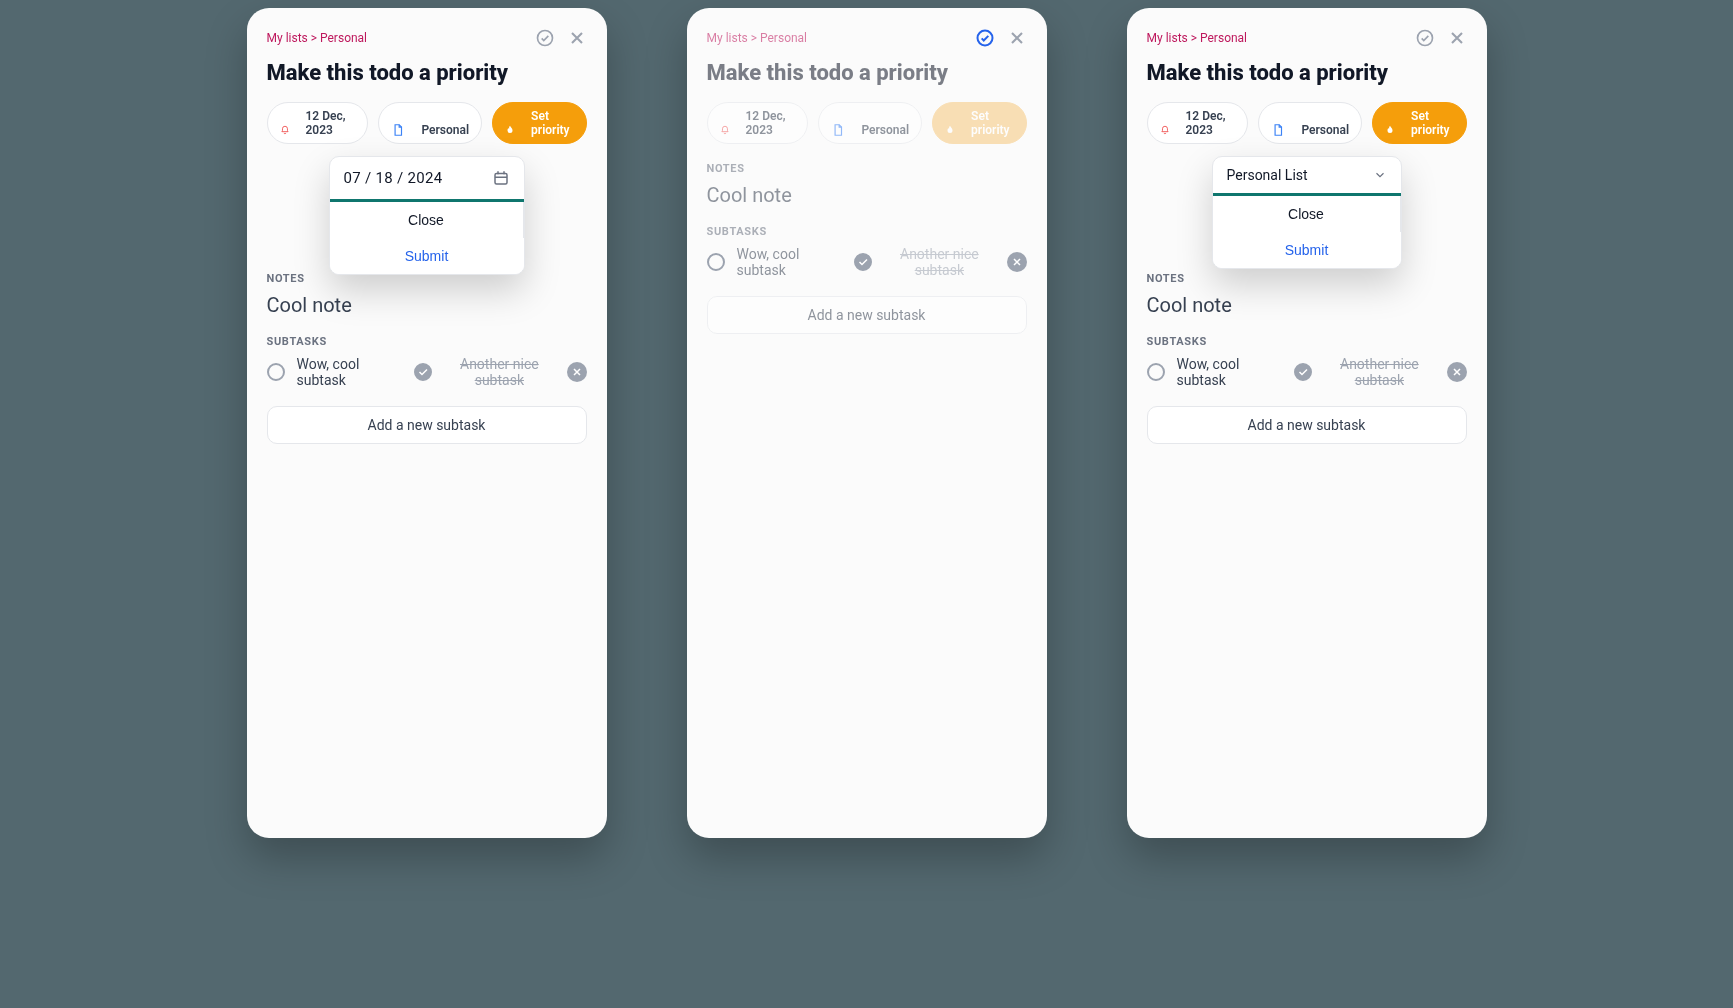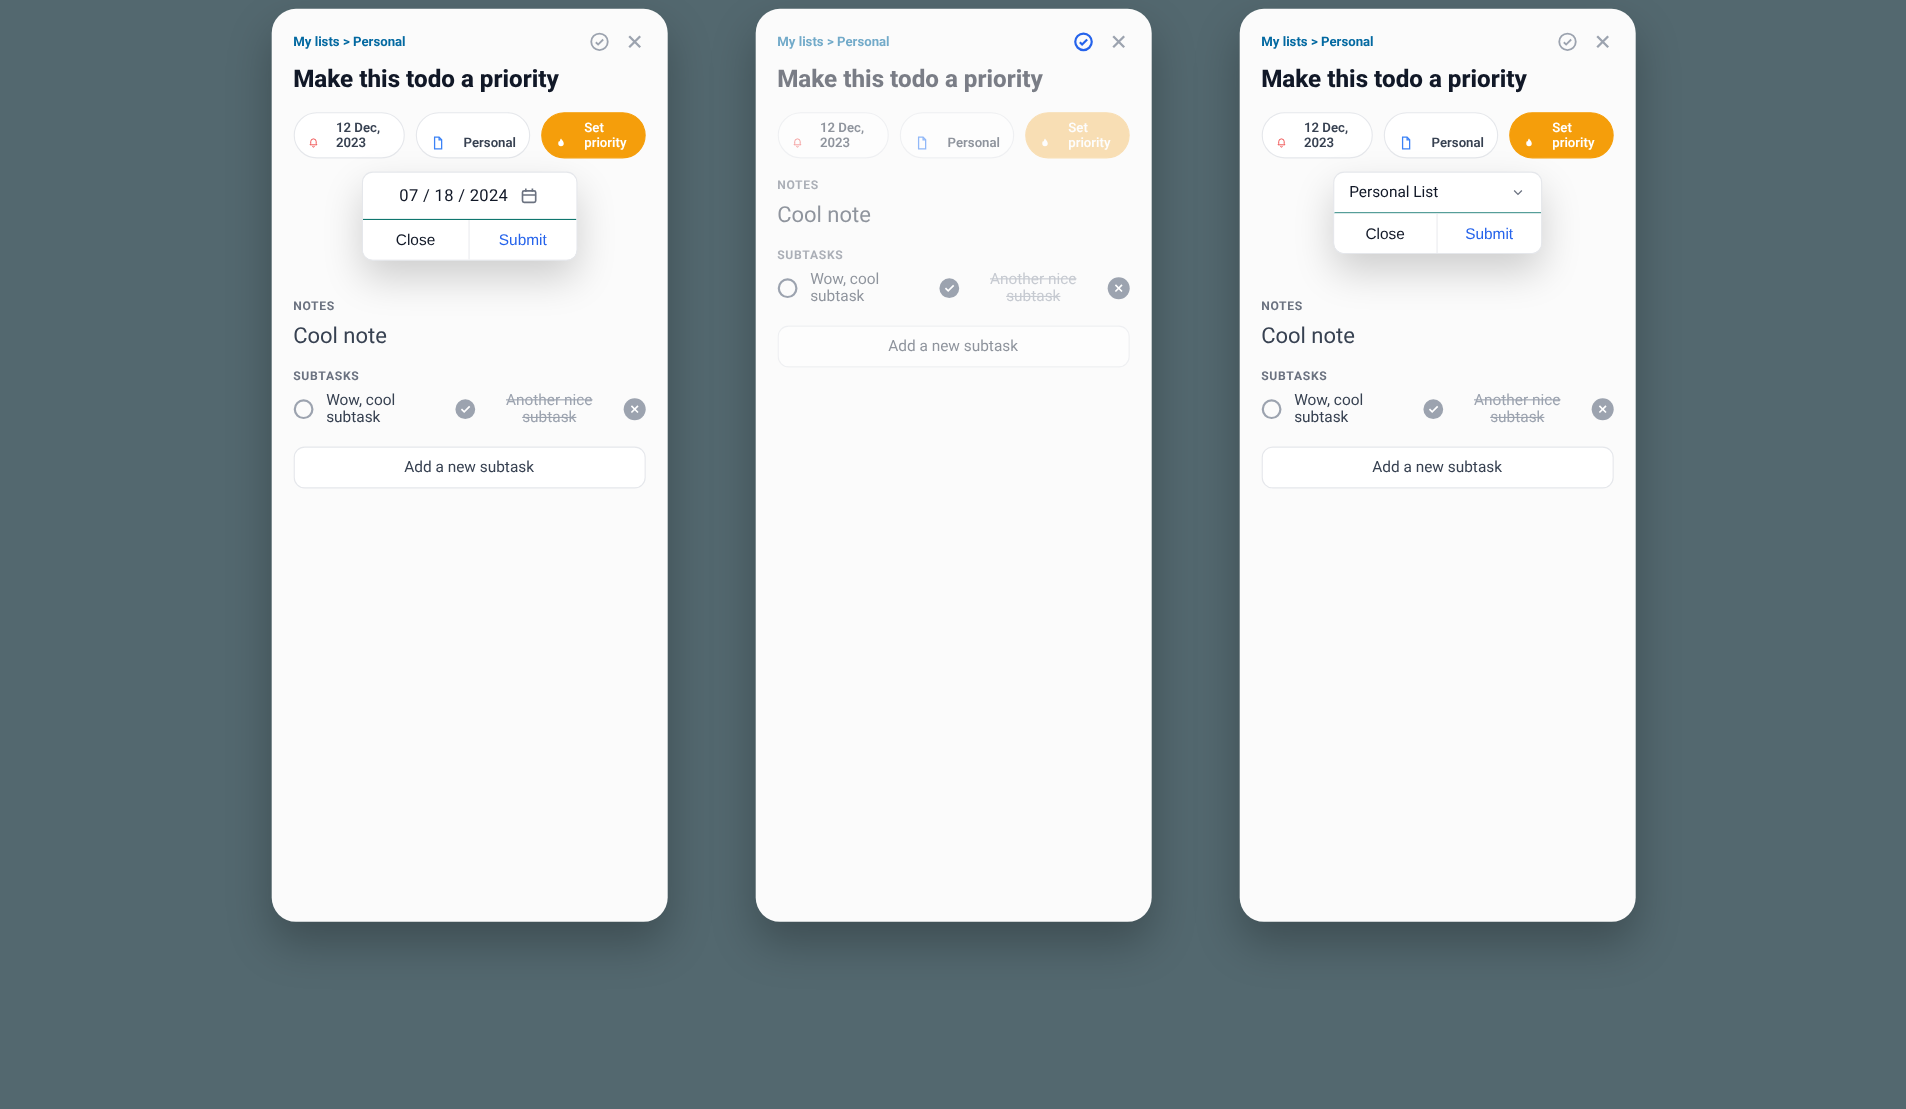--- a/index.html
+++ b/index.html
@@ -1,20 +1,20 @@
 <!DOCTYPE html>
 <html><head>
 <meta charset="utf-8">
 <style>
   html,body{margin:0;padding:0;width:1733px;height:1008px;background:#53686f;font-family:-apple-system,BlinkMacSystemFont,"Segoe UI",Roboto,Helvetica,Arial,sans-serif;}
   *{box-sizing:border-box;}
   .stage{display:flex;gap:80px;justify-content:center;padding-top:8px;}
   .card{width:360px;height:830px;background:#fbfbfb;border-radius:22px;padding:20px;position:relative;box-shadow:0 20px 40px rgba(0,0,0,.25);}
   .card-top{display:flex;align-items:center;justify-content:space-between;margin-bottom:12px;}
-  .breadcrumb{font-size:12px;font-weight:700;color:#0369a1;cursor:pointer;}
+  .breadcrumb{font-size:12px;font-weight:400;color:#be185d;cursor:pointer;}
   .top-actions{display:flex;align-items:center;gap:12px;}
   .icon-btn{width:20px;height:20px;display:flex;align-items:center;justify-content:center;cursor:pointer;color:#9ca3af;}
   .icon-btn svg{width:20px;height:20px;}
   .title{font-size:22px;font-weight:800;color:#111827;margin:0 0 16px 0;line-height:1.2;}
   .chips{display:flex;gap:10px;margin-bottom:18px;}
   .chip{display:flex;align-items:flex-end;gap:16px;padding:6px 12px;border-radius:999px;font-size:12px;font-weight:600;border:1px solid #e5e7eb;background:#fff;cursor:pointer;color:#374151;}
   .chip svg{width:14px;height:14px;}
   .chip.date svg{color:#ef4444;}
   .chip.list svg{color:#3b82f6;}
   .chip.priority{background:#f59e0b;color:#fff;border-color:#f59e0b;}
@@ -25,24 +25,24 @@
   .subtask{display:flex;align-items:center;gap:12px;}
   .check{width:18px;height:18px;border-radius:50%;border:2px solid #9ca3af;flex:none;cursor:pointer;display:flex;align-items:center;justify-content:center;}
   .check.done{background:#9ca3af;border-color:#9ca3af;}
   .check.done svg{width:12px;height:12px;color:#fff;}
   .subtask-text{font-size:14px;color:#374151;flex:1;}
   .subtask.completed .subtask-text{text-decoration:line-through;color:#9ca3af;text-align:center;}
   .subtask .remove{width:20px;height:20px;border-radius:50%;background:#9ca3af;color:#fff;display:flex;align-items:center;justify-content:center;cursor:pointer;flex:none;}
   .subtask .remove svg{width:12px;height:12px;}
   .add-subtask{margin-top:18px;border:1px solid #e5e7eb;border-radius:10px;padding:10px 12px;font-size:14px;color:#374151;text-align:center;background:#fff;cursor:text;}
   .popover{position:absolute;left:50%;transform:translateX(-50%);background:#fff;border:1px solid #e5e7eb;border-radius:10px;box-shadow:0 16px 36px rgba(0,0,0,.18);overflow:hidden;z-index:5;}
-  .popover .pop-body{padding:12px 14px;display:flex;align-items:center;justify-content:center;gap:10px;}
+  .popover .pop-body{padding:12px 14px;display:flex;align-items:center;justify-content:space-between;gap:10px;}
   .date-text{font-size:15px;color:#111827;letter-spacing:.02em;}
   .cal-icon{color:#6b7280;width:18px;height:18px;}
-  .pop-actions{display:flex;border-top:1px solid #0f766e;}
+  .pop-actions{display:flex;border-top:3px solid #0f766e;flex-direction:column;}
   .pop-actions button{flex:1;border:0;background:#fff;padding:10px 0;font-size:14px;font-weight:500;cursor:pointer;}
   .pop-actions button:first-child{color:#111827;border-right:1px solid #e5e7eb;}
   .pop-actions button:last-child{color:#2563eb;}
   .select-row{display:flex;align-items:center;justify-content:space-between;padding:10px 14px;cursor:pointer;}
   .select-row span{font-size:14px;color:#111827;}
   .chevron{width:14px;height:14px;color:#6b7280;}
   
   .card.dimmed .title,
   .card.dimmed .note-text,
   .card.dimmed .chip,

